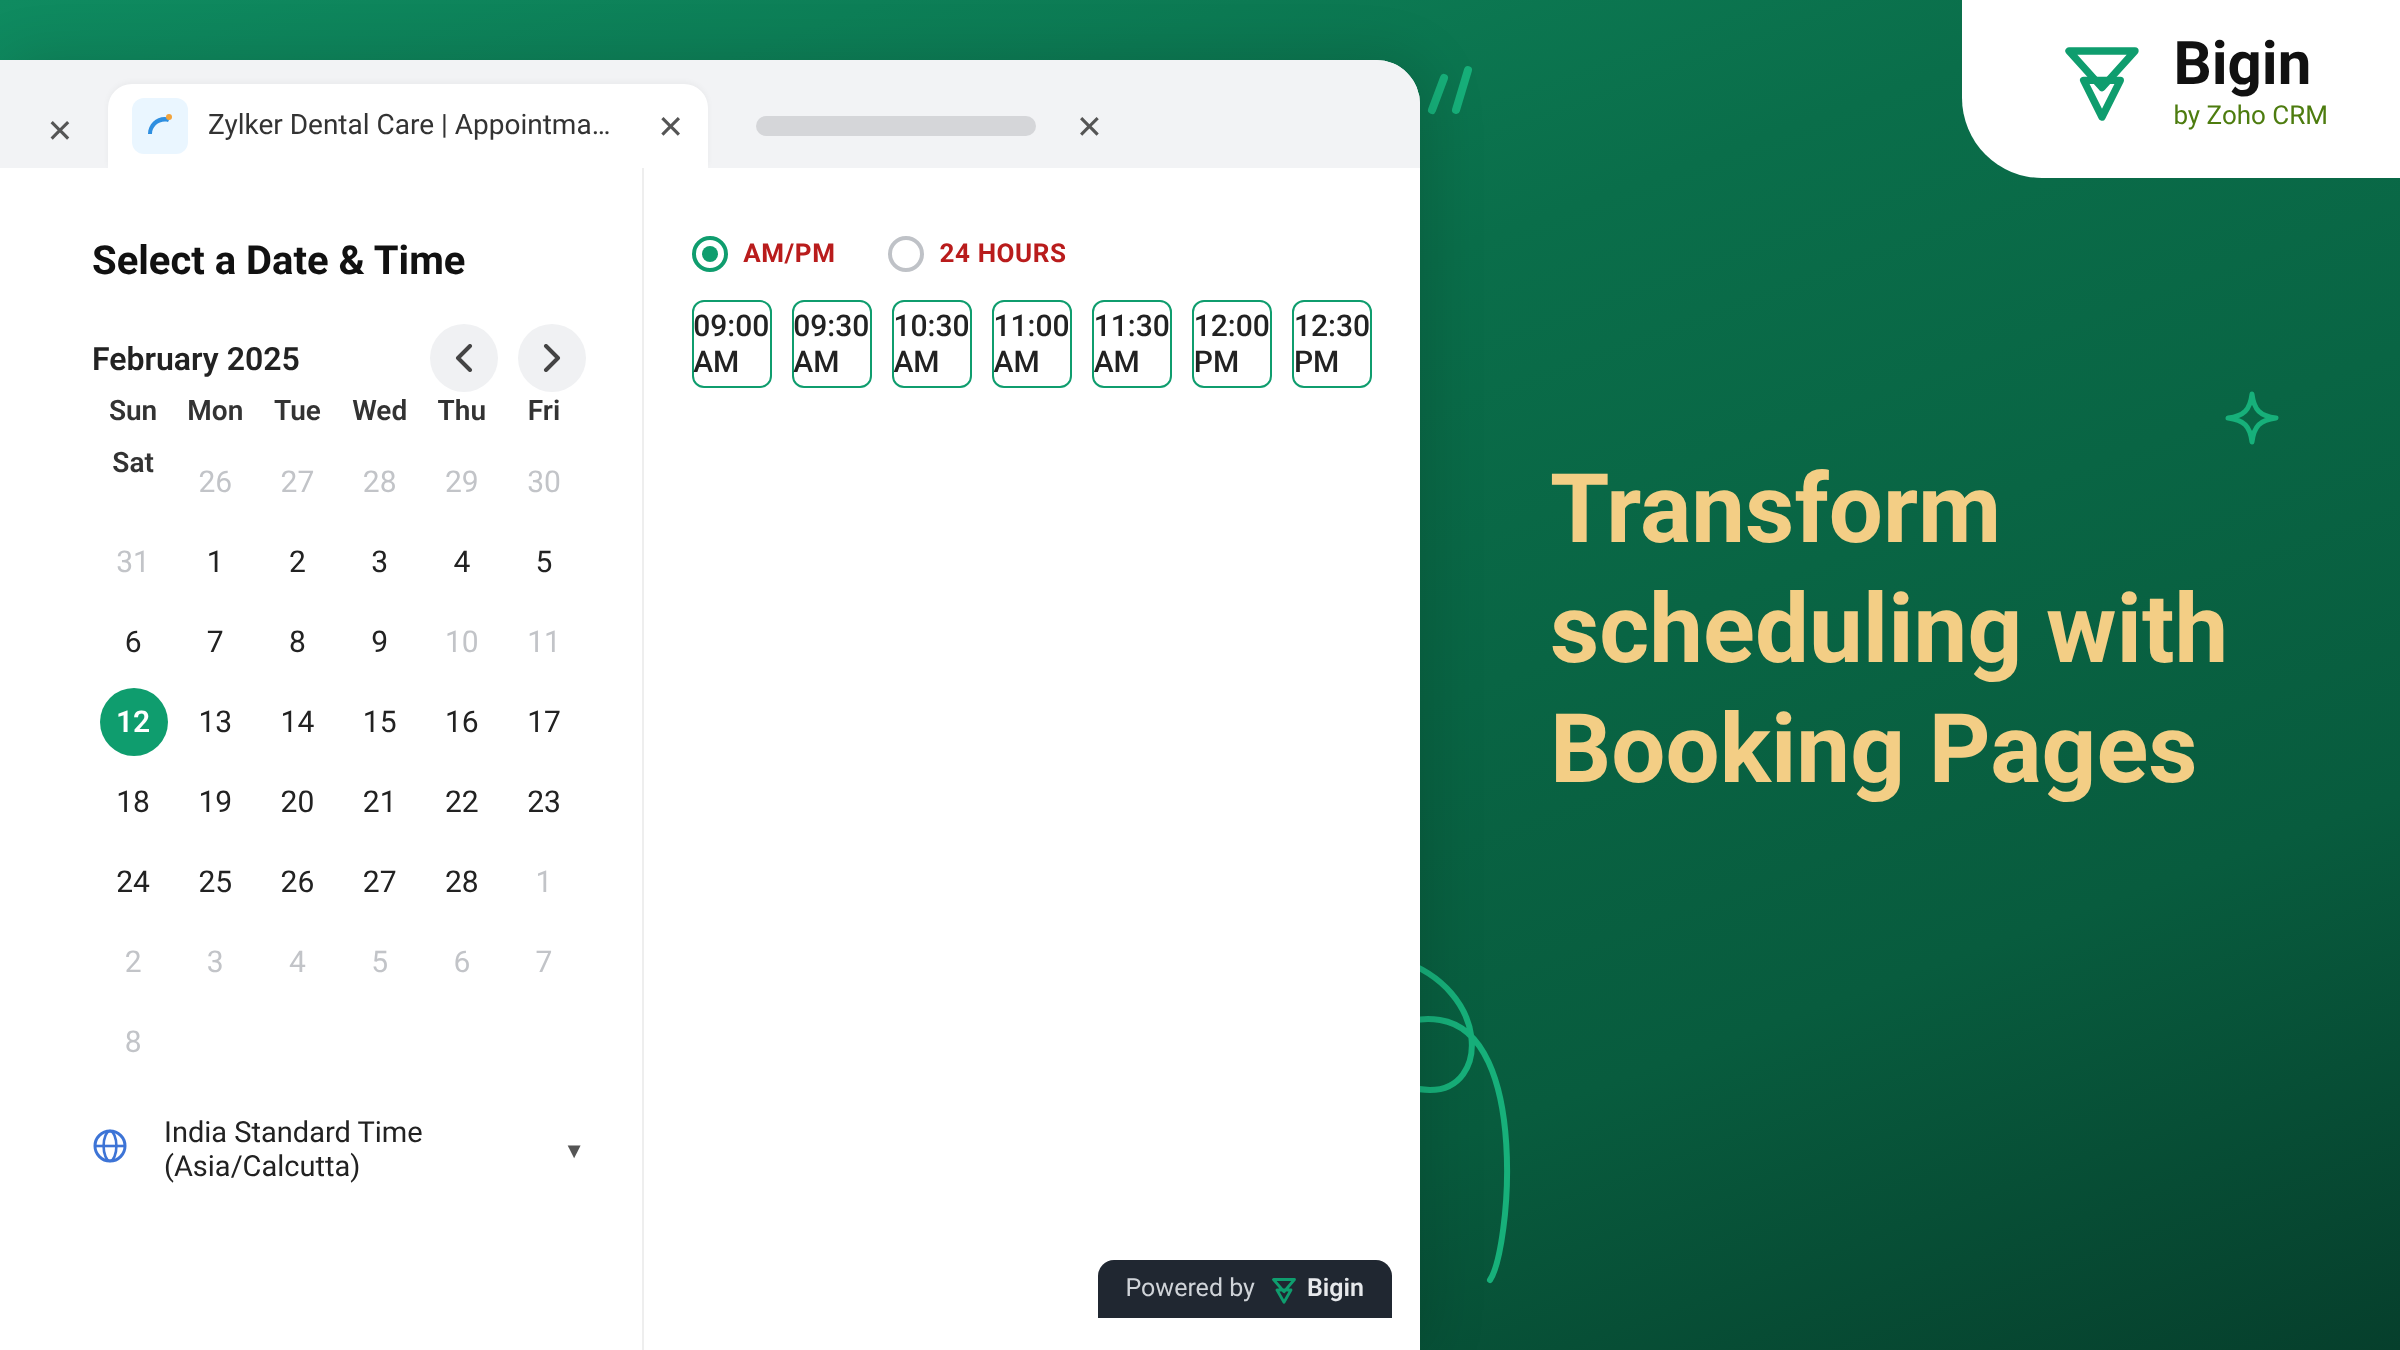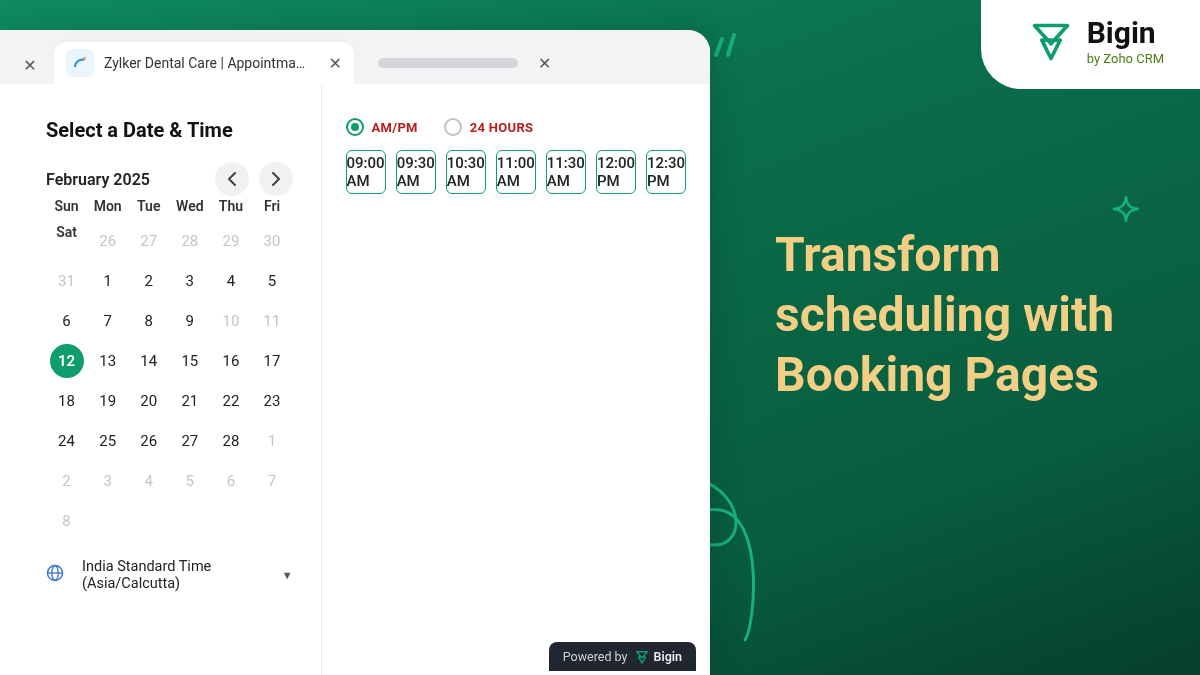--- a/index.html
+++ b/index.html
@@ -175,21 +175,21 @@
     background:#fff;
   }
   .slot.confirm {
     background:#0f9d6e; color:#fff; border-color:#0f9d6e; font-weight:600;
   }
 
   
   .powered {
     position:absolute;
     right: 14px;
-    bottom: 4px;
+    bottom: 16px;
     background:#202731;
     color:#cfd3d8;
     font-size:12.5px;
     padding:7px 14px;
     border-top-left-radius:8px;
     border-top-right-radius:8px;
     display:flex; align-items:center; gap:8px;
   }
   .powered .bigin-mark { color:#0f9d6e; font-weight:700; display:flex; align-items:center; gap:4px; }
   .powered .bigin-mark svg { width:14px; height:14px; }

